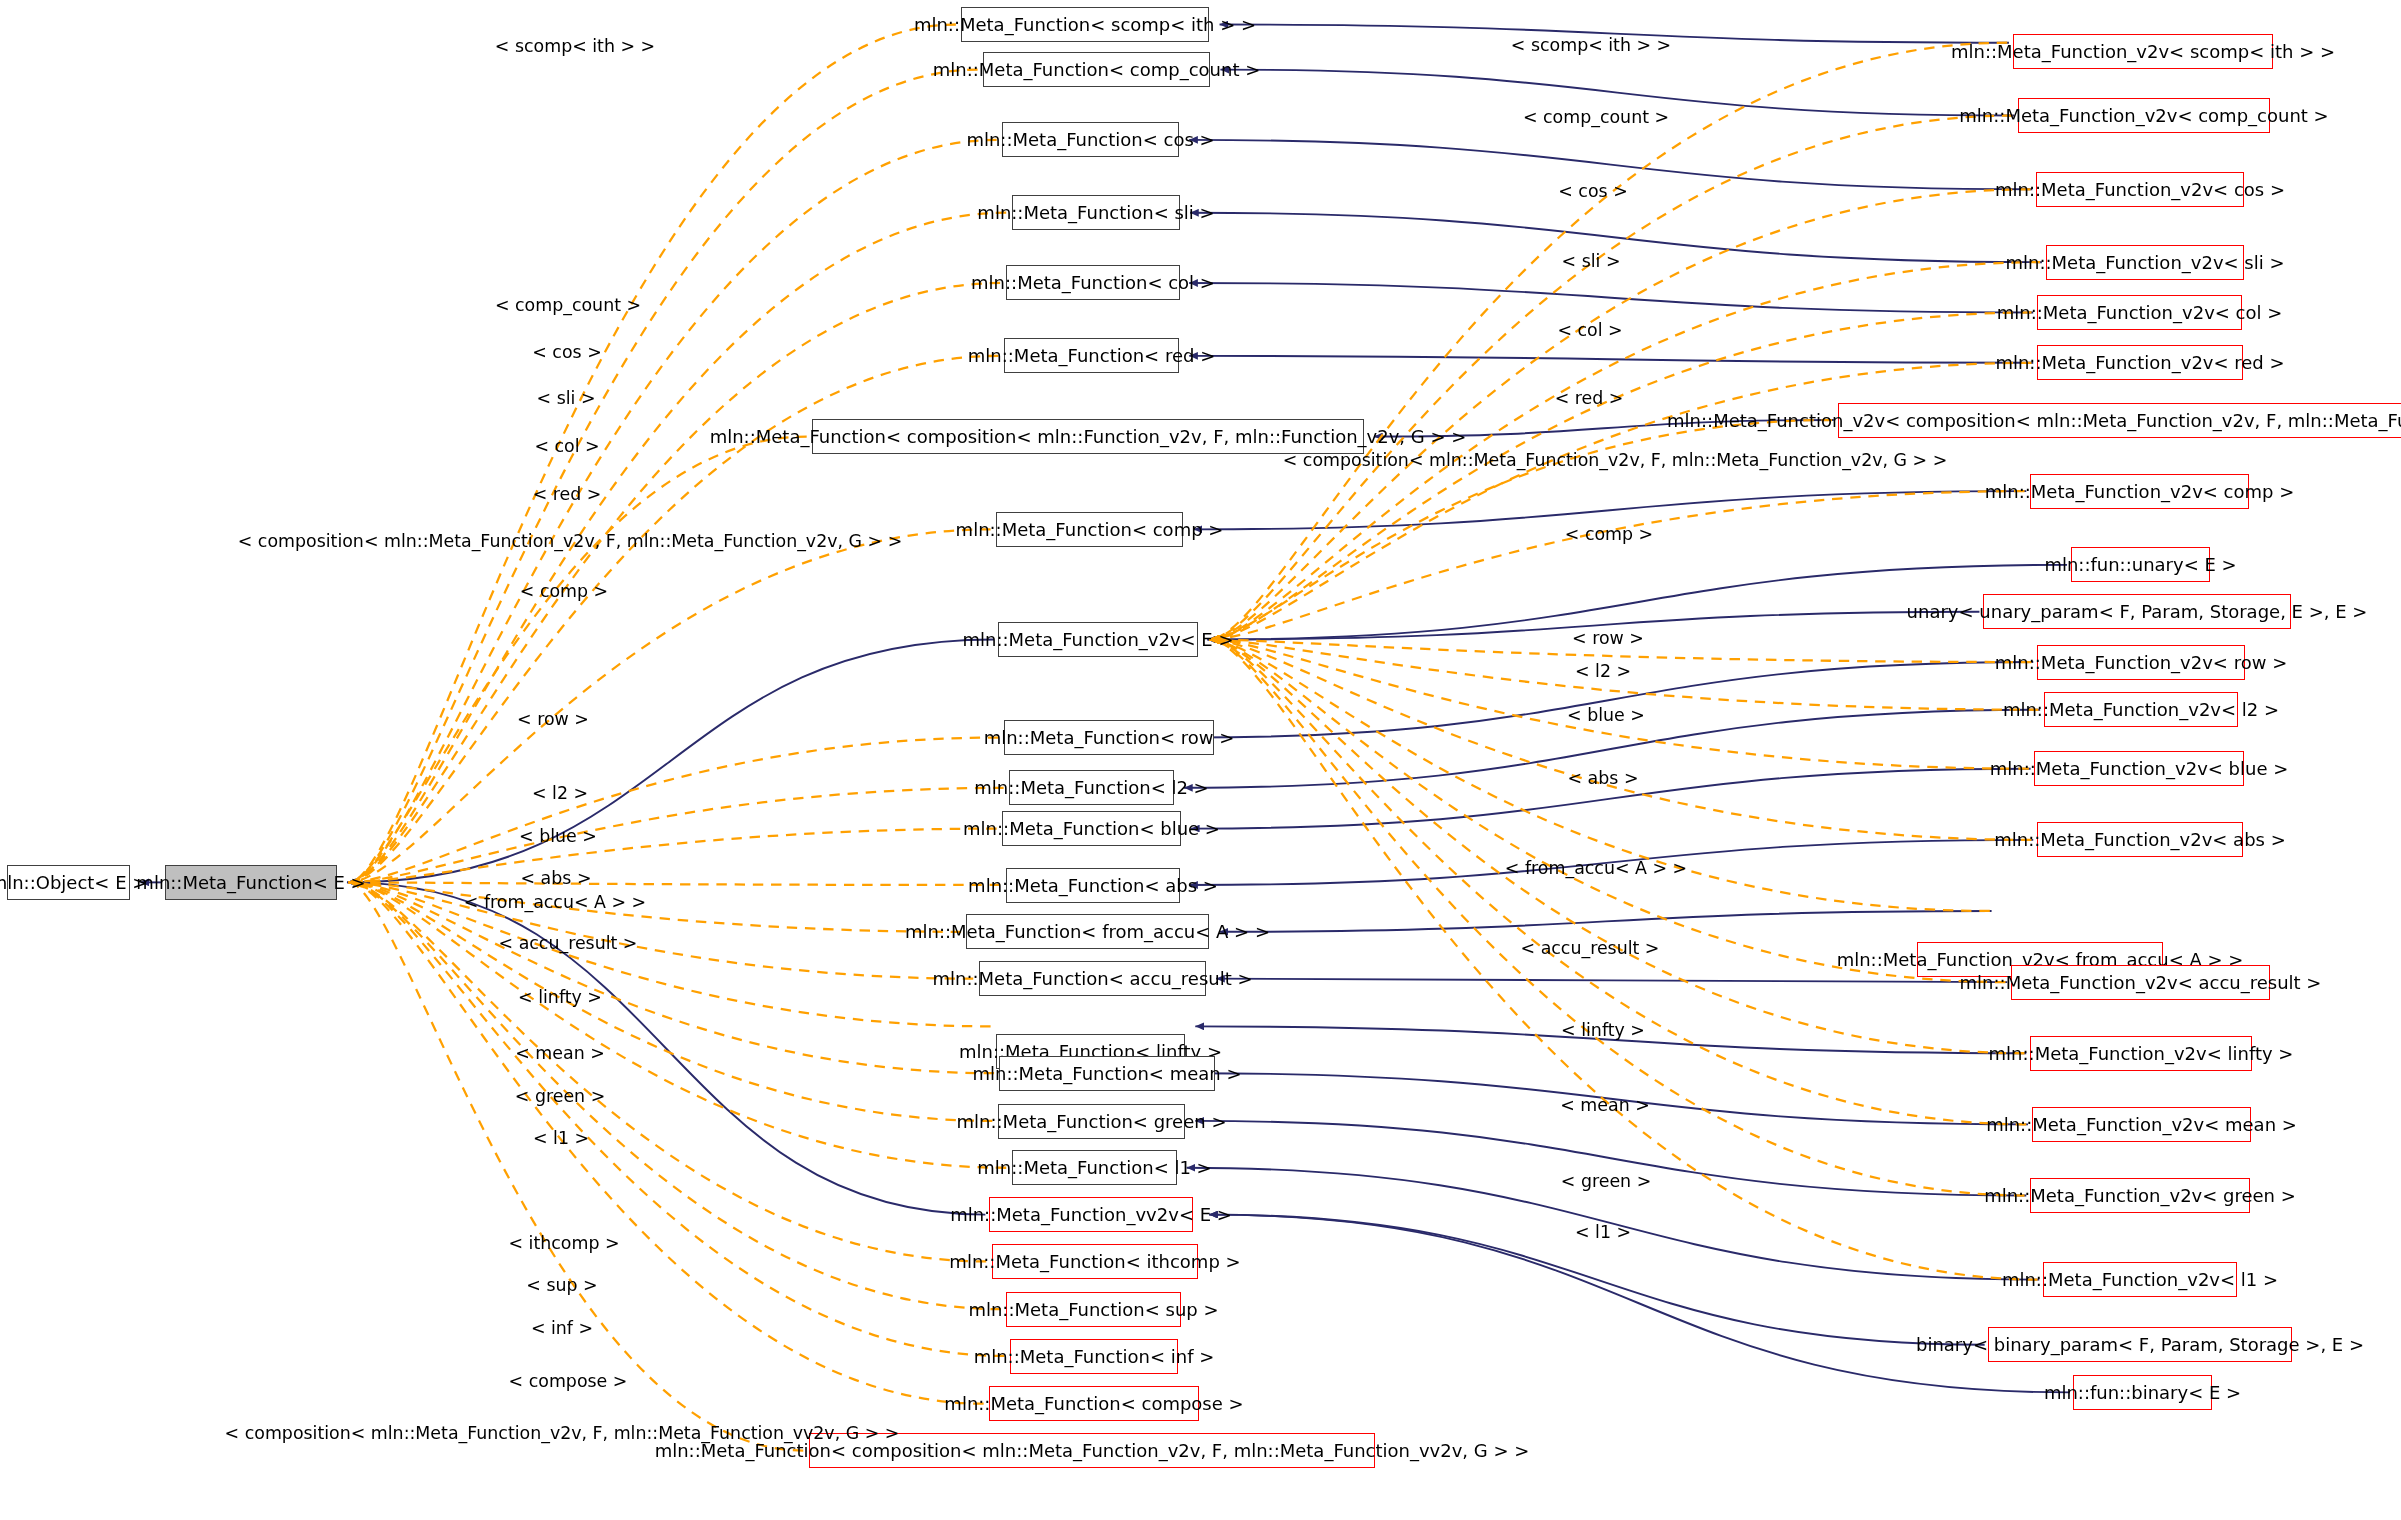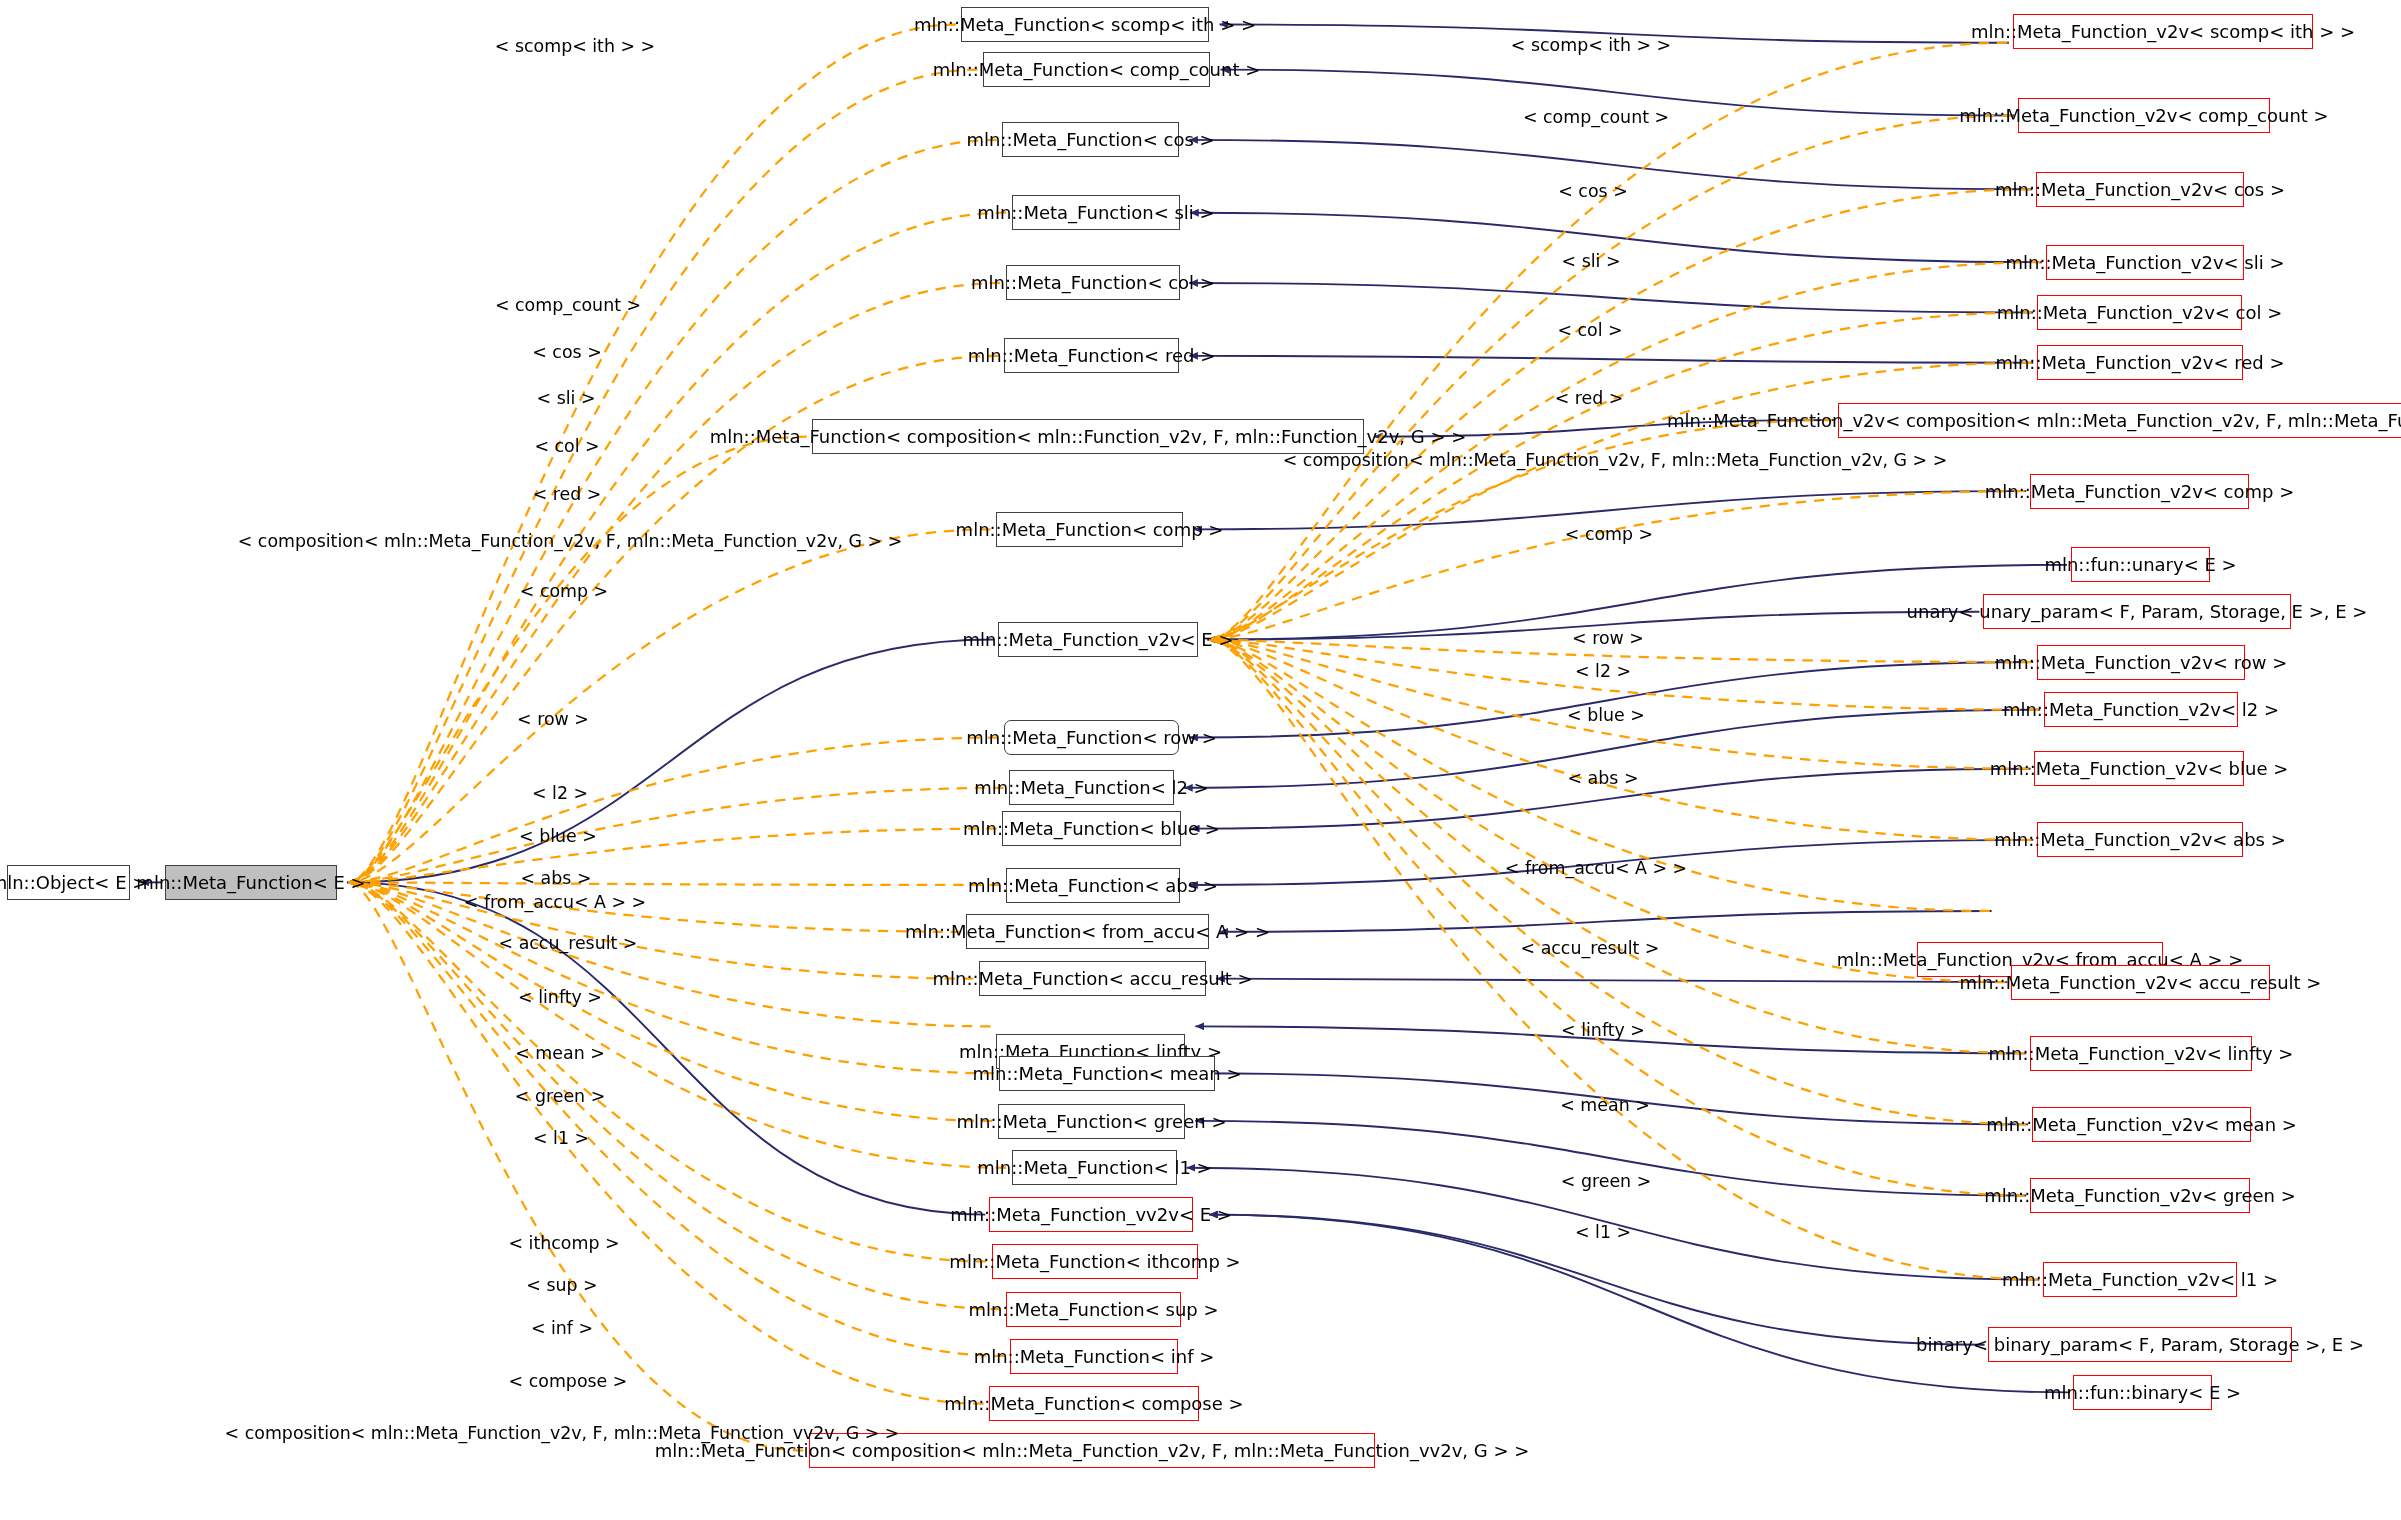--- a/index.html
+++ b/index.html
@@ -127,37 +127,37 @@
       <div class="node gray" style="left: 165px; top: 865px; width: 172px;">mln::Meta_Function&lt; E &gt;</div>
       <div class="node black" style="left: 961px; top: 7px; width: 248px;">mln::Meta_Function&lt; scomp&lt; ith &gt; &gt;</div>
       <div class="node black" style="left: 983px; top: 52px; width: 227px;">mln::Meta_Function&lt; comp_count &gt;</div>
       <div class="node black" style="left: 1002px; top: 122px; width: 177px;">mln::Meta_Function&lt; cos &gt;</div>
       <div class="node black" style="left: 1012px; top: 195px; width: 168px;">mln::Meta_Function&lt; sli &gt;</div>
       <div class="node black" style="left: 1006px; top: 265px; width: 174px;">mln::Meta_Function&lt; col &gt;</div>
       <div class="node black" style="left: 1004px; top: 338px; width: 175px;">mln::Meta_Function&lt; red &gt;</div>
       <div class="node black" style="left: 812px; top: 419px; width: 552px;">mln::Meta_Function&lt; composition&lt; mln::Function_v2v, F, mln::Function_v2v, G &gt; &gt;</div>
       <div class="node black" style="left: 996px; top: 512px; width: 187px;">mln::Meta_Function&lt; comp &gt;</div>
       <div class="node black" style="left: 998px; top: 622px; width: 200px;">mln::Meta_Function_v2v&lt; E &gt;</div>
-      <div class="node black" style="left: 1004px; top: 720px; width: 175px; border-radius: 7px;">mln::Meta_Function&lt; row &gt;</div>
+      <div class="node black" style="left: 1004px; top: 720px; width: 210px;">mln::Meta_Function&lt; row &gt;</div>
       <div class="node black" style="left: 1009px; top: 770px; width: 165px;">mln::Meta_Function&lt; l2 &gt;</div>
       <div class="node black" style="left: 1002px; top: 811px; width: 179px;">mln::Meta_Function&lt; blue &gt;</div>
       <div class="node black" style="left: 1006px; top: 868px; width: 174px;">mln::Meta_Function&lt; abs &gt;</div>
       <div class="node black" style="left: 966px; top: 914px; width: 243px;">mln::Meta_Function&lt; from_accu&lt; A &gt; &gt;</div>
       <div class="node black" style="left: 979px; top: 961px; width: 227px;">mln::Meta_Function&lt; accu_result &gt;</div>
       <div class="node black" style="left: 996px; top: 1009px; width: 189px; margin-top: 25px;">mln::Meta_Function&lt; linfty &gt;</div>
       <div class="node black" style="left: 999px; top: 1056px; width: 216px;">mln::Meta_Function&lt; mean &gt;</div>
       <div class="node black" style="left: 998px; top: 1104px; width: 187px;">mln::Meta_Function&lt; green &gt;</div>
       <div class="node black" style="left: 1012px; top: 1150px; width: 165px;">mln::Meta_Function&lt; l1 &gt;</div>
       <div class="node red" style="left: 989px; top: 1197px; width: 204px;">mln::Meta_Function_vv2v&lt; E &gt;</div>
       <div class="node red" style="left: 992px; top: 1244px; width: 206px;">mln::Meta_Function&lt; ithcomp &gt;</div>
       <div class="node red" style="left: 1006px; top: 1292px; width: 175px;">mln::Meta_Function&lt; sup &gt;</div>
       <div class="node red" style="left: 1010px; top: 1339px; width: 168px;">mln::Meta_Function&lt; inf &gt;</div>
       <div class="node red" style="left: 989px; top: 1386px; width: 210px;">mln::Meta_Function&lt; compose &gt;</div>
       <div class="node red" style="left: 809px; top: 1433px; width: 566px;">mln::Meta_Function&lt; composition&lt; mln::Meta_Function_v2v, F, mln::Meta_Function_vv2v, G &gt; &gt;</div>
-      <div class="node red" style="left: 2013px; top: 14px; width: 300px;">mln::Meta_Function_v2v&lt; scomp&lt; ith &gt; &gt;</div>
+      <div class="node red" style="left: 2013px; top: 34px; width: 260px;">mln::Meta_Function_v2v&lt; scomp&lt; ith &gt; &gt;</div>
       <div class="node red" style="left: 2018px; top: 98px; width: 252px;">mln::Meta_Function_v2v&lt; comp_count &gt;</div>
       <div class="node red" style="left: 2036px; top: 172px; width: 208px;">mln::Meta_Function_v2v&lt; cos &gt;</div>
       <div class="node red" style="left: 2046px; top: 245px; width: 198px;">mln::Meta_Function_v2v&lt; sli &gt;</div>
       <div class="node red" style="left: 2037px; top: 295px; width: 205px;">mln::Meta_Function_v2v&lt; col &gt;</div>
       <div class="node red" style="left: 2037px; top: 345px; width: 206px;">mln::Meta_Function_v2v&lt; red &gt;</div>
       <div class="node red" style="left: 1838px; top: 403px; width: 564px;">mln::Meta_Function_v2v&lt; composition&lt; mln::Meta_Function_v2v, F, mln::Meta_Function_v2v, G &gt; &gt;</div>
       <div class="node red" style="left: 2030px; top: 474px; width: 219px;">mln::Meta_Function_v2v&lt; comp &gt;</div>
       <div class="node red" style="left: 2071px; top: 547px; width: 139px;">mln::fun::unary&lt; E &gt;</div>
       <div class="node red" style="left: 1983px; top: 594px; width: 308px;">unary&lt; unary_param&lt; F, Param, Storage, E &gt;, E &gt;</div>
       <div class="node red" style="left: 2037px; top: 645px; width: 208px;">mln::Meta_Function_v2v&lt; row &gt;</div>

